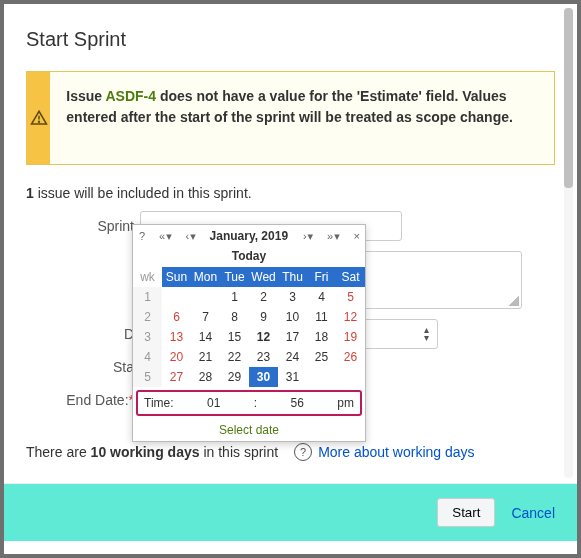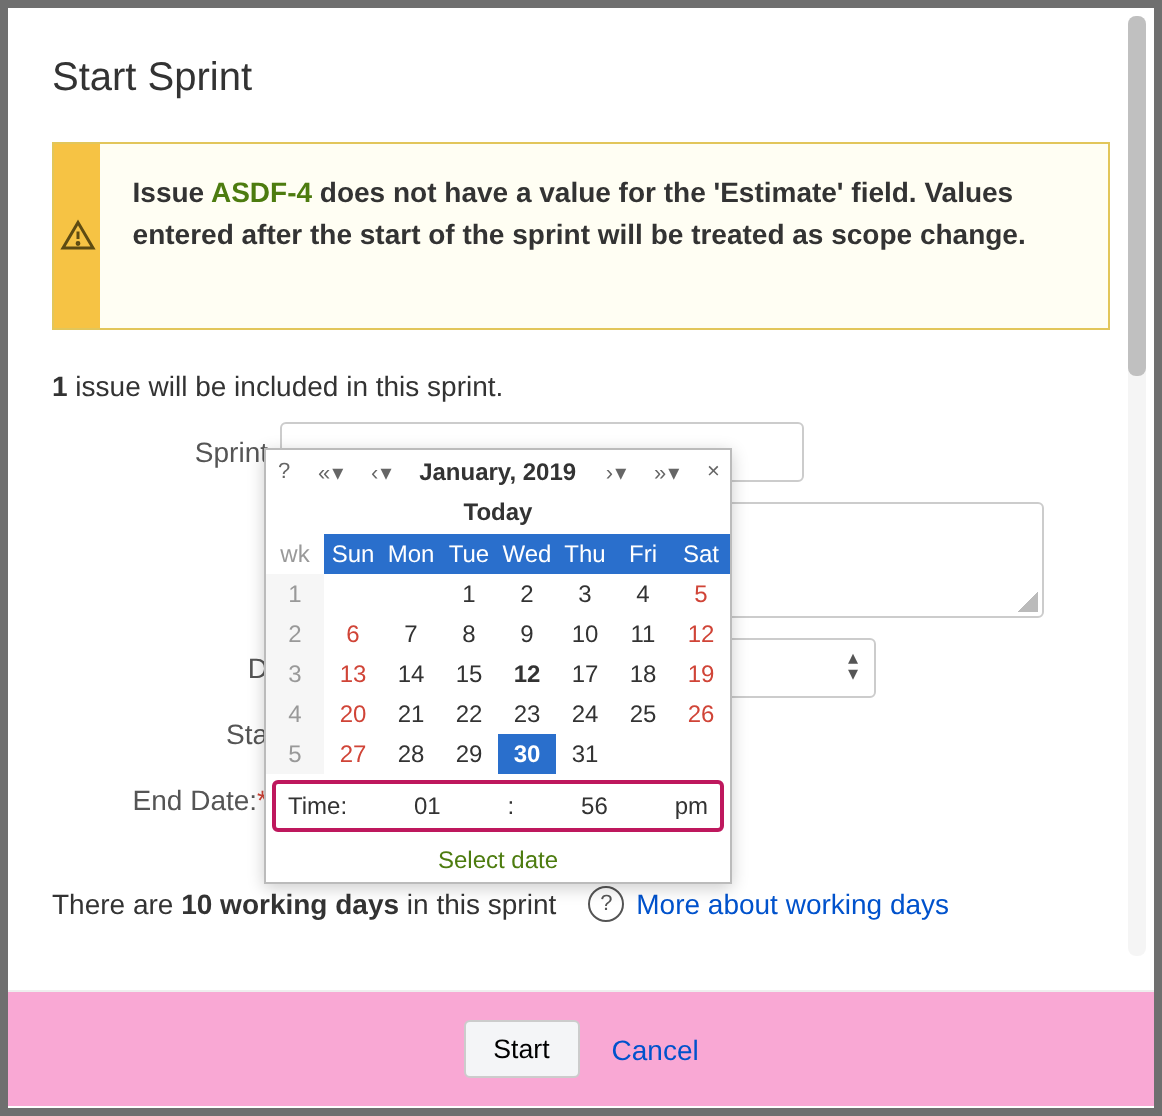--- a/index.html
+++ b/index.html
@@ -19,21 +19,21 @@
 .textish{border:1px solid #ccc;border-radius:3px;height:28px;width:260px;background:#fff}
 .textarea{border:1px solid #ccc;border-radius:3px;height:56px;width:380px;background:#fff;position:relative}
 .textarea .grip{position:absolute;right:2px;bottom:2px;width:10px;height:10px;background:linear-gradient(135deg,transparent 50%,#bbb 50%);}
 .selectish{border:1px solid #ccc;border-radius:3px;height:28px;width:280px;background:#fff;display:flex;align-items:center;justify-content:flex-end;padding:0 8px}
 .selectish .arrows{font-size:10px;line-height:8px;color:#555}
 .datefield{border:1px solid #ccc;border-radius:3px;height:28px;width:158px;background:#f4f5f7;color:#888;display:flex;align-items:center;padding:0 8px}
 .calicon{margin-left:8px}
 .working{margin-top:28px;display:flex;align-items:center;gap:16px}
 .working .qicon{width:16px;height:16px;border:1.5px solid #555;border-radius:50%;display:inline-flex;align-items:center;justify-content:center;font-size:11px;color:#555}
 .link{color:#0052cc;text-decoration:none}
-.footer{position:absolute;right:0;bottom:1px;left:0;padding:14px 22px;display:flex;justify-content:center;align-items:center;gap:16px;border-top:1px solid #eee;background:#f9a8d4}
+.footer{position:absolute;right:0;bottom:13px;left:0;padding:14px 22px;display:flex;justify-content:flex-end;align-items:center;gap:16px;border-top:1px solid #eee;background:#5eead4}
 .btn{background:#f4f5f7;border:1px solid #ccc;border-radius:3px;padding:6px 14px;cursor:pointer}
 .scrollbar{position:absolute;top:4px;right:4px;bottom:76px;width:9px;background:rgba(0,0,0,.04);border-radius:4px}
 .scrollbar .thumb{position:absolute;left:0;right:0;top:0;height:180px;background:#c0c0c0;border-radius:4px}
 
 .calendar{position:absolute;left:128px;top:220px;width:232px;background:#fff;border:1px solid #bbb;box-shadow:0 2px 8px rgba(0,0,0,.2);font-size:12px;z-index:10}
 .cal-head{display:flex;align-items:center;justify-content:space-between;padding:4px 6px}
 .cal-head .nav{color:#666;cursor:pointer;font-size:11px;letter-spacing:-1px}
 .cal-head .title{font-weight:700}
 .cal-today{text-align:center;font-weight:700;padding:2px 0 4px}
 .cal-grid{width:100%;border-collapse:collapse;table-layout:fixed}

